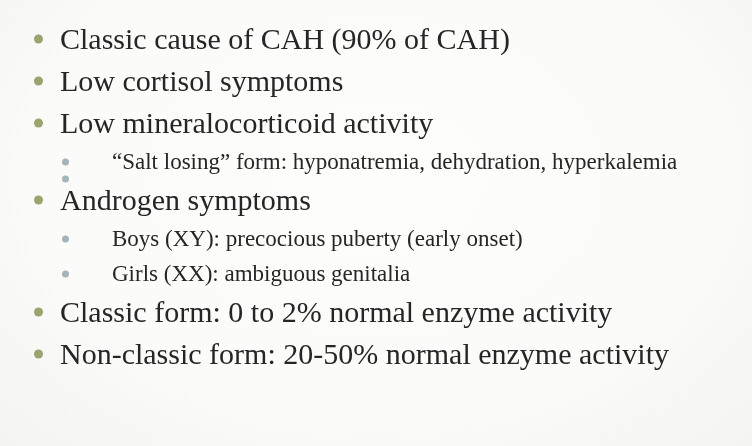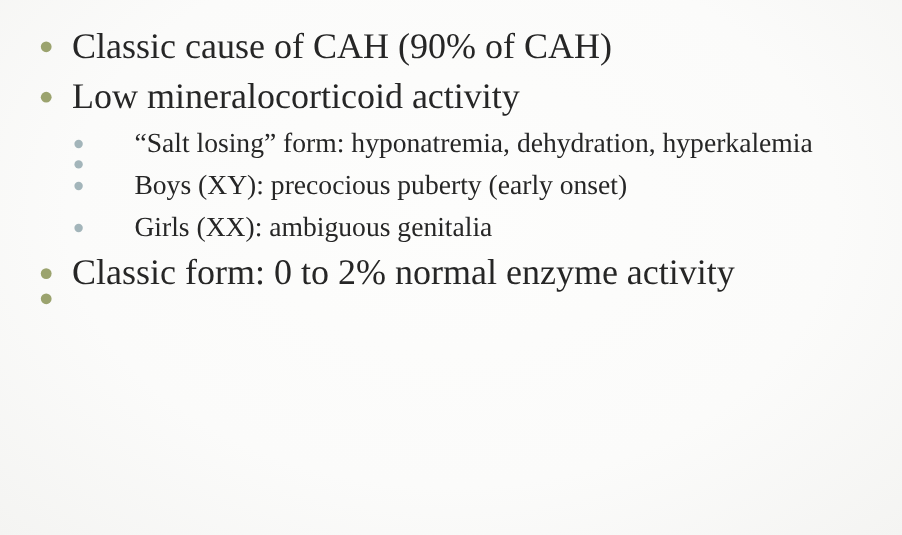--- a/index.html
+++ b/index.html
@@ -58,38 +58,47 @@
 <body>
 
 <div class="slide" style="--text-color: #262626; --bullet1-color: #9ba36e; --bullet2-color: #a3b5ba;">
   <ul class="bullets">
     <li class="lv1">
       <span class="dot"></span>
       <span>Classic cause of CAH (90% of CAH)</span>
     </li>
     <li class="lv1">
       <span class="dot"></span>
+      <span>Low cortisol symptoms</span>
+    </li>
+    <li class="lv1">
+      <span class="dot"></span>
       <span>Low mineralocorticoid activity</span>
     </li>
     <li class="lv2">
       <span class="dot"></span>
       <span>“Salt losing” form: hyponatremia, dehydration, hyperkalemia</span>
     </li>
     <li class="lv2">
       <span class="dot"></span>
+    </li>
+    <li class="lv1">
+      <span class="dot"></span>
+      <span>Androgen symptoms</span>
     </li>
     <li class="lv2">
       <span class="dot"></span>
       <span>Boys (XY): precocious puberty (early onset)</span>
     </li>
     <li class="lv2">
       <span class="dot"></span>
       <span>Girls (XX): ambiguous genitalia</span>
     </li>
     <li class="lv1">
       <span class="dot"></span>
       <span>Classic form: 0 to 2% normal enzyme activity</span>
     </li>
     <li class="lv1">
       <span class="dot"></span>
+      <span>Non-classic form: 20-50% normal enzyme activity</span>
     </li>
   </ul>
 </div>
 
 </body></html>

